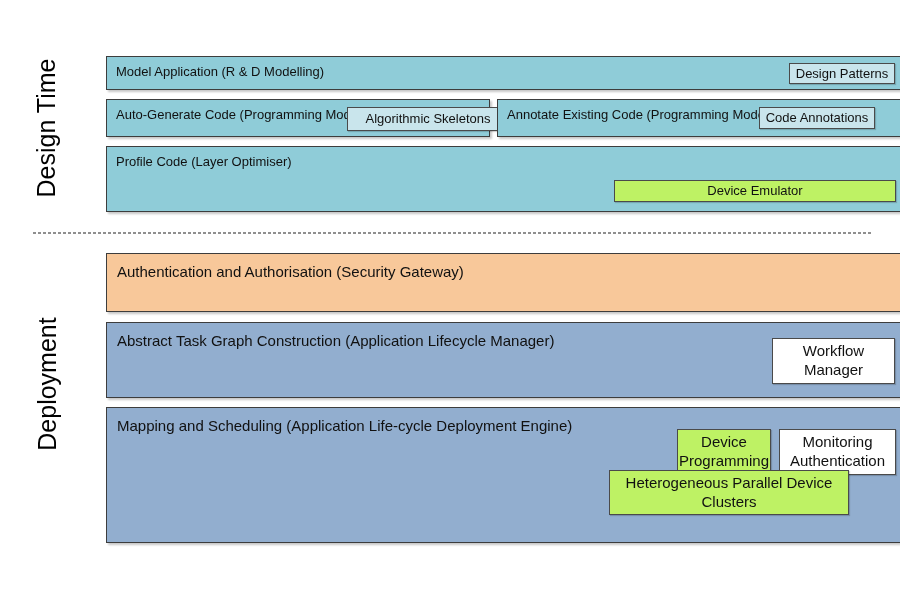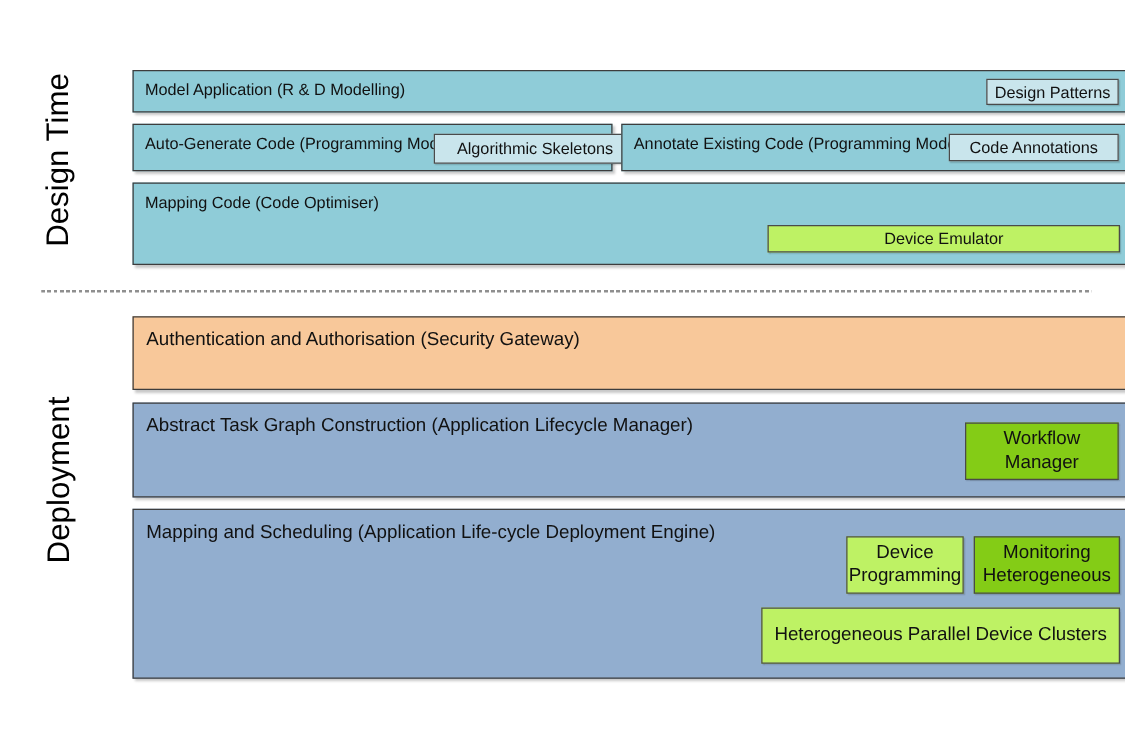--- a/index.html
+++ b/index.html
@@ -24,43 +24,43 @@
     position:absolute;box-sizing:border-box;border:1px solid #4a4a4a;
     display:flex;align-items:center;justify-content:center;text-align:center;
     font-size:13px;line-height:1.2;box-shadow:1px 1px 1px rgba(0,0,0,0.18);
   }
   .inner-lg{font-size:15px;line-height:1.25;}
   .teal{background:#8fccd8;}
   .teal-light{background:#c9e5ec;}
   .lavender{background:#bef264;}
   .orange{background:#f8c89a;}
   .blue{background:#92aecf;}
-  .blue-light{background:#84cc16;}
+  .blue-light{background:#ffffff;}
   .divider{
     position:absolute;left:33px;top:232px;width:840px;height:2px;
     background:repeating-linear-gradient(90deg,#8f8f8f 0px,#8f8f8f 3px,transparent 3px,transparent 5px);
   }
   
   #box-model{left:68px;top:56px;width:798px;height:34px;}
   #btn-design-patterns{left:682px;top:6px;width:106px;height:21px;}
   #box-autogen{left:68px;top:99px;width:384px;height:38px;}
   #btn-algo-skeletons{left:240px;top:7px;width:162px;height:24px;}
   #box-annotate{left:459px;top:99px;width:407px;height:38px;}
-  #btn-code-annotations{left:261px;top:7px;width:136px;height:22px;}
+  #btn-code-annotations{left:261px;top:7px;width:116px;height:22px;}
   #box-profile{left:68px;top:146px;width:798px;height:66px;}
   #btn-runtime{left:507px;top:7px;width:282px;height:22px;}
   #btn-emulator{left:507px;top:33px;width:282px;height:22px;}
   
   #box-auth{left:68px;top:253px;width:864px;height:59px;}
   #box-taskgraph{left:68px;top:322px;width:798px;height:76px;}
   #btn-workflow{left:665px;top:15px;width:123px;height:46px;}
   #box-mapping{left:68px;top:407px;width:798px;height:136px;}
   #btn-supervisor{left:570px;top:21px;width:94px;height:46px;}
   #btn-monitoring{left:672px;top:21px;width:117px;height:46px;}
-  #btn-clusters{left:502px;top:78px;width:287px;height:45px;}
+  #btn-clusters{left:502px;top:62px;width:240px;height:45px;}
 </style>
 </head>
 <body>
 
 <div class="canvas">
 
   <div class="vlabel" id="vlabel-design">Design Time</div>
   <div class="vlabel" id="vlabel-deploy">Deployment</div>
 
   <div class="box teal" id="box-model">
@@ -72,35 +72,35 @@
     <span class="box-title">Auto-Generate Code (Programming Model)</span>
     <div class="inner teal-light" id="btn-algo-skeletons">Algorithmic Skeletons</div>
   </div>
 
   <div class="box teal" id="box-annotate">
     <span class="box-title">Annotate Existing Code (Programming Model)</span>
     <div class="inner teal-light" id="btn-code-annotations">Code Annotations</div>
   </div>
 
   <div class="box teal" id="box-profile">
-    <span class="box-title">Mapping Code (Code Optimiser)</span>
+    <span class="box-title">Profile Code (Layer Optimiser)</span>
     <div class="inner lavender" id="btn-emulator">Device Emulator</div>
   </div>
 
   <div class="divider"></div>
 
   <div class="box orange" id="box-auth">
     <span class="box-title-lg">Authentication and Authorisation (Security Gateway)</span>
   </div>
 
   <div class="box blue" id="box-taskgraph">
     <span class="box-title-lg">Abstract Task Graph Construction (Application Lifecycle Manager)</span>
     <div class="inner inner-lg blue-light" id="btn-workflow">Workflow Manager</div>
   </div>
 
   <div class="box blue" id="box-mapping">
     <span class="box-title-lg">Mapping and Scheduling (Application Life-cycle Deployment Engine)</span>
     <div class="inner inner-lg lavender" id="btn-supervisor">Device Programming</div>
-    <div class="inner inner-lg blue-light" id="btn-monitoring">Monitoring Heterogeneous</div>
+    <div class="inner inner-lg blue-light" id="btn-monitoring">Monitoring Authentication</div>
     <div class="inner inner-lg lavender" id="btn-clusters">Heterogeneous Parallel Device Clusters</div>
   </div>
 
 </div>
 
 </body></html>

